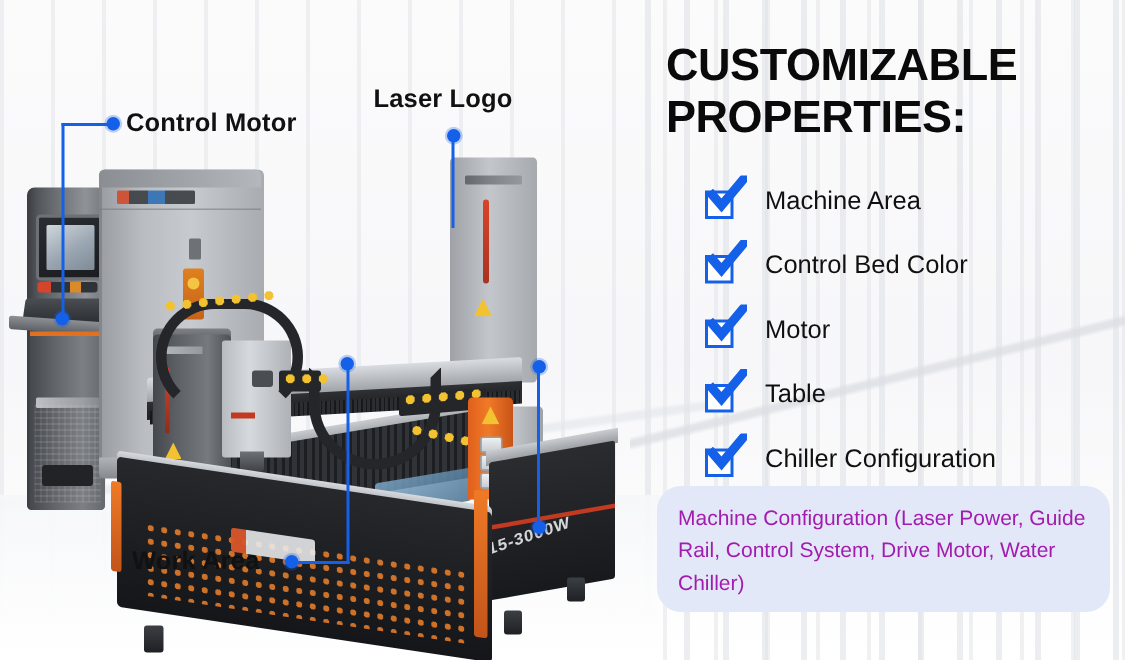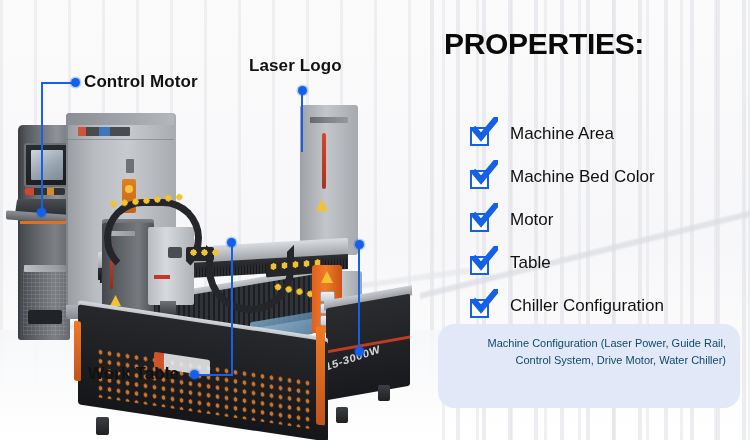--- a/index.html
+++ b/index.html
@@ -209,21 +209,21 @@
   .clist{position:absolute;left:470px;top:124px;width:280px;text-align:right;}
   .crow{position:relative;height:35px;margin-bottom:8px;}
   .cbox{position:absolute;left:0;top:3px;width:19px;height:19px;
      border:2px solid #1560E8;background:#ffffff;box-sizing:border-box;}
   .ctick{position:absolute;left:2px;top:-7px;width:26px;height:26px;}
   .ctxt{position:absolute;left:40px;top:0px;font-size:17px;font-weight:400;
      color:#101010;white-space:nowrap;}
 
   .note{position:absolute;left:438px;top:324px;width:302px;height:84px;
      background:#e2e8f7;border-radius:16px;box-sizing:border-box;padding:11px 14px;}
-  .note p{margin:0;font-size:11px;line-height:1.52;color:#0c4a6e;font-weight:500;text-align:right;}
+  .note p{margin:0;font-size:14px;line-height:1.52;color:#a21caf;font-weight:500;}
 </style>
 </head>
 <body>
 
 <div id="stage">
 
   <div class="bg-base"></div>
   <div class="bg-stripes"></div>
   <div class="bg-stripes2"></div>
   <div class="bg-diag"></div>
@@ -322,46 +322,47 @@
   <div class="lbl" style="left:84px;top:72px;">Control Motor</div>
 
   <div class="ln" style="left:301px;top:92px;width:2px;height:60px;"></div>
   <div class="dot" style="left:298px;top:86px;"></div>
   <div class="lbl" style="left:249px;top:56px;">Laser Logo</div>
 
   <div class="ln" style="left:197px;top:374px;width:36px;height:2px;"></div>
   <div class="ln" style="left:231px;top:242px;width:2px;height:134px;"></div>
   <div class="dot" style="left:190px;top:370px;"></div>
   <div class="dot" style="left:227px;top:238px;"></div>
-  <div class="lbl" style="left:88px;top:364px;">Work Table</div>
+  <div class="lbl" style="left:88px;top:364px;">Work Area</div>
 
   <div class="ln" style="left:358px;top:244px;width:2px;height:106px;"></div>
   <div class="dot" style="left:355px;top:347px;"></div>
   <div class="dot" style="left:355px;top:240px;"></div>
 
   <div class="title">
+    <div>CUSTOMIZABLE</div>
     <div>PROPERTIES:</div>
   </div>
 
   <div class="clist">
 
     <div class="crow">
       <span class="cbox"></span>
       <svg class="ctick" viewBox="0 0 26 26">
         <path d="M3 13 L9 20 L24 2" fill="none" stroke="#1560E8" stroke-width="6" stroke-linecap="square"></path>
       </svg>
       <span class="ctxt">Machine Area</span>
     </div>
 
     <div class="crow">
       <span class="cbox"></span>
       <svg class="ctick" viewBox="0 0 26 26">
         <path d="M3 13 L9 20 L24 2" fill="none" stroke="#1560E8" stroke-width="6" stroke-linecap="square"></path>
       </svg>
-      <span class="ctxt">Machine Bed Color</span>
+      <span class="ctxt">Control Bed Color</span>
     </div>
 
     <div class="crow">
       <span class="cbox"></span>
       <svg class="ctick" viewBox="0 0 26 26">
         <path d="M3 13 L9 20 L24 2" fill="none" stroke="#1560E8" stroke-width="6" stroke-linecap="square"></path>
       </svg>
       <span class="ctxt">Motor</span>
     </div>
 

